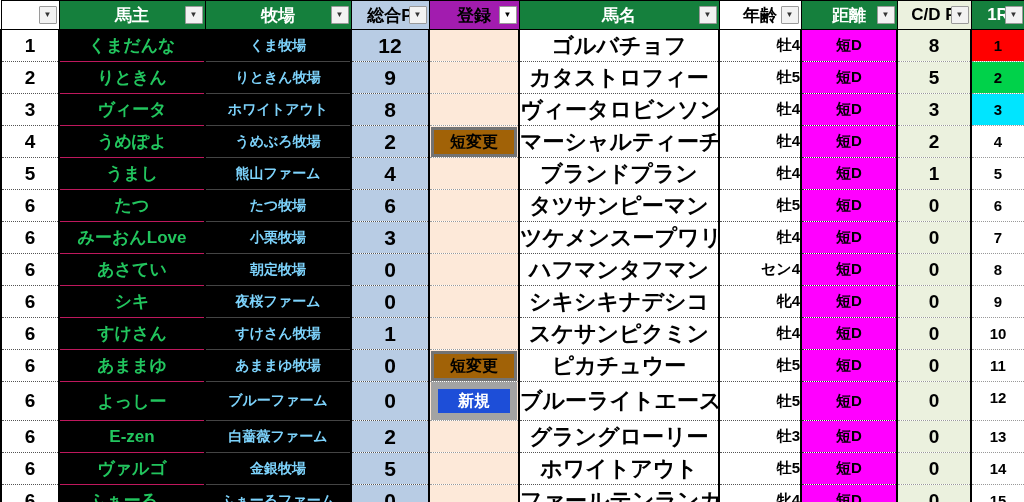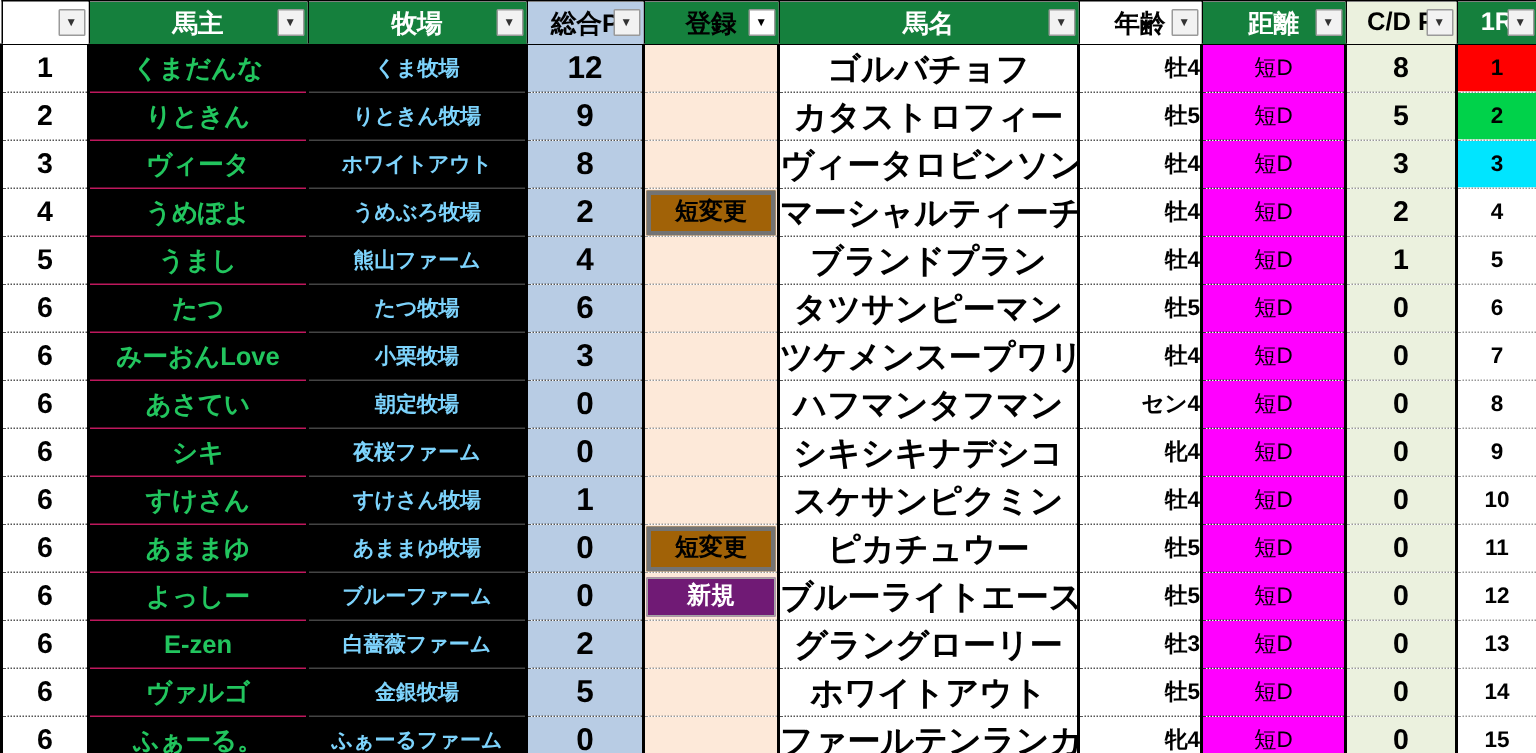--- a/index.html
+++ b/index.html
@@ -13,21 +13,21 @@
     height:28px;
     border:1px solid #000;
     font-size:17px;
     font-weight:bold;
     text-align:center;
     position:relative;
   }
   .hdr-blank{background:#ffffff;}
   .hdr-green{background:#15803d;color:#ffffff;}
   .hdr-blue{background:#b8cce4;color:#000000;}
-  .hdr-peach{background:#15803d;color:#000000;}
+  .hdr-peach{background:#a21caf;color:#000000;}
   .hdr-lt{background:#ebf1de;color:#000000;}
 
   
   .fbtn{
     position:absolute;right:2px;top:50%;transform:translateY(-50%);
     width:16px;height:16px;border:1px solid #9a9a9a;background:#f2f2f2;
     display:flex;align-items:center;justify-content:center;
     font-size:8px;line-height:1;color:#333;border-radius:1px;
   }
   .fbtn.active{background:#ffffff;color:#000;}
@@ -39,36 +39,36 @@
     text-align:center;
     vertical-align:middle;
   }
   .c-num{background:#ffffff;color:#000;font-weight:bold;font-size:19px;border-left:2px solid #000;border-right:2px solid #000;border-bottom:1px dotted #555;}
   .c-owner{background:#000000;color:#22c55e;font-weight:bold;font-size:17px;border-right:2px solid #000;border-bottom:1px solid #be185d;}
   .c-farm{background:#000000;color:#7dd3fc;font-weight:bold;font-size:14px;border-right:2px solid #000;border-bottom:1px solid #444;}
   .c-pt{background:#b8cce4;color:#000;font-weight:bold;font-size:21px;border-right:2px solid #000;border-bottom:1px dotted #555;}
   .c-reg{background:#fde9d9;border-right:2px solid #000;border-bottom:1px dotted #999;}
   .c-name{background:#ffffff;color:#000;font-weight:bold;font-size:22px;border-right:2px solid #000;border-bottom:1px dotted #555;}
   .c-age{background:#ffffff;color:#000;font-weight:bold;font-size:15px;border-right:2px solid #000;border-bottom:1px dotted #555;text-align:right;}
-  .c-dist{background:#ff00ff;color:#000;font-weight:normal;font-size:15px;border-right:2px solid #000;border-bottom:1px dotted #333;}
+  .c-dist{background:#ff00ff;color:#000;font-weight:bold;font-size:15px;border-right:2px solid #000;border-bottom:1px dotted #333;}
   .c-cdp{background:#ebf1de;color:#000;font-weight:bold;font-size:19px;border-right:2px solid #000;border-bottom:1px dotted #999;}
   .c-1r{background:#ffffff;color:#000;font-weight:bold;font-size:15px;border-right:2px solid #000;border-bottom:1px dotted #999;}
 
   .tag{
     display:inline-block;
     padding:2px 6px;
     font-size:16px;
     font-weight:bold;
     color:#000;
     line-height:20px;
     width:86px;
     box-sizing:border-box;
   }
   .tag-teal{background:#a16207;border:3px solid #737373;}
-  .tag-blue{background:#701a75;color:#ffffff;border:1px solid #a3a3a3;}
+  .tag-blue{background:#1d4ed8;color:#ffffff;border:7px solid #a3a3a3;}
 
   .rk{display:block;width:100%;height:100%;line-height:31px;}
   .rk-red{background:#ff0000;color:#000;}
   .rk-green{background:#00d24a;color:#000;}
   .rk-cyan{background:#00e5ff;color:#000;}
 </style>
 </head>
 <body>
 
 <div id="sheet">

